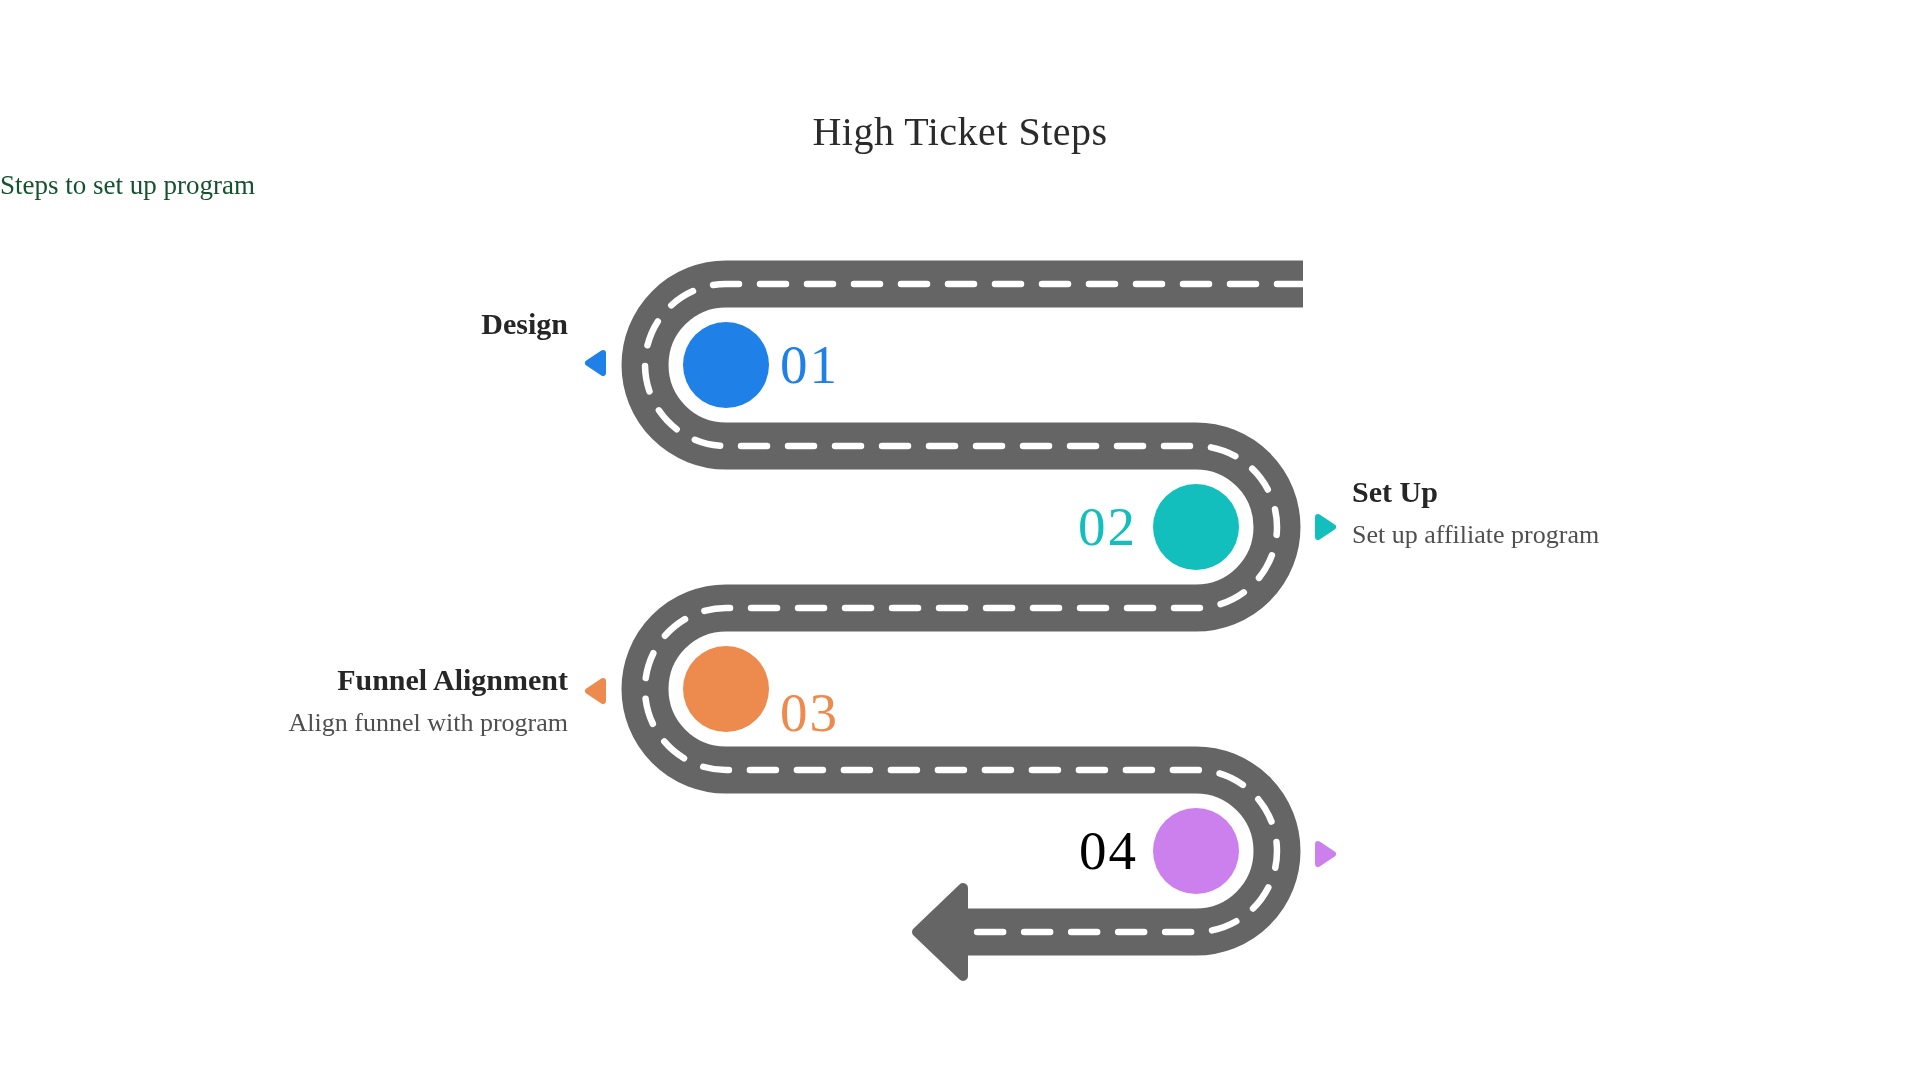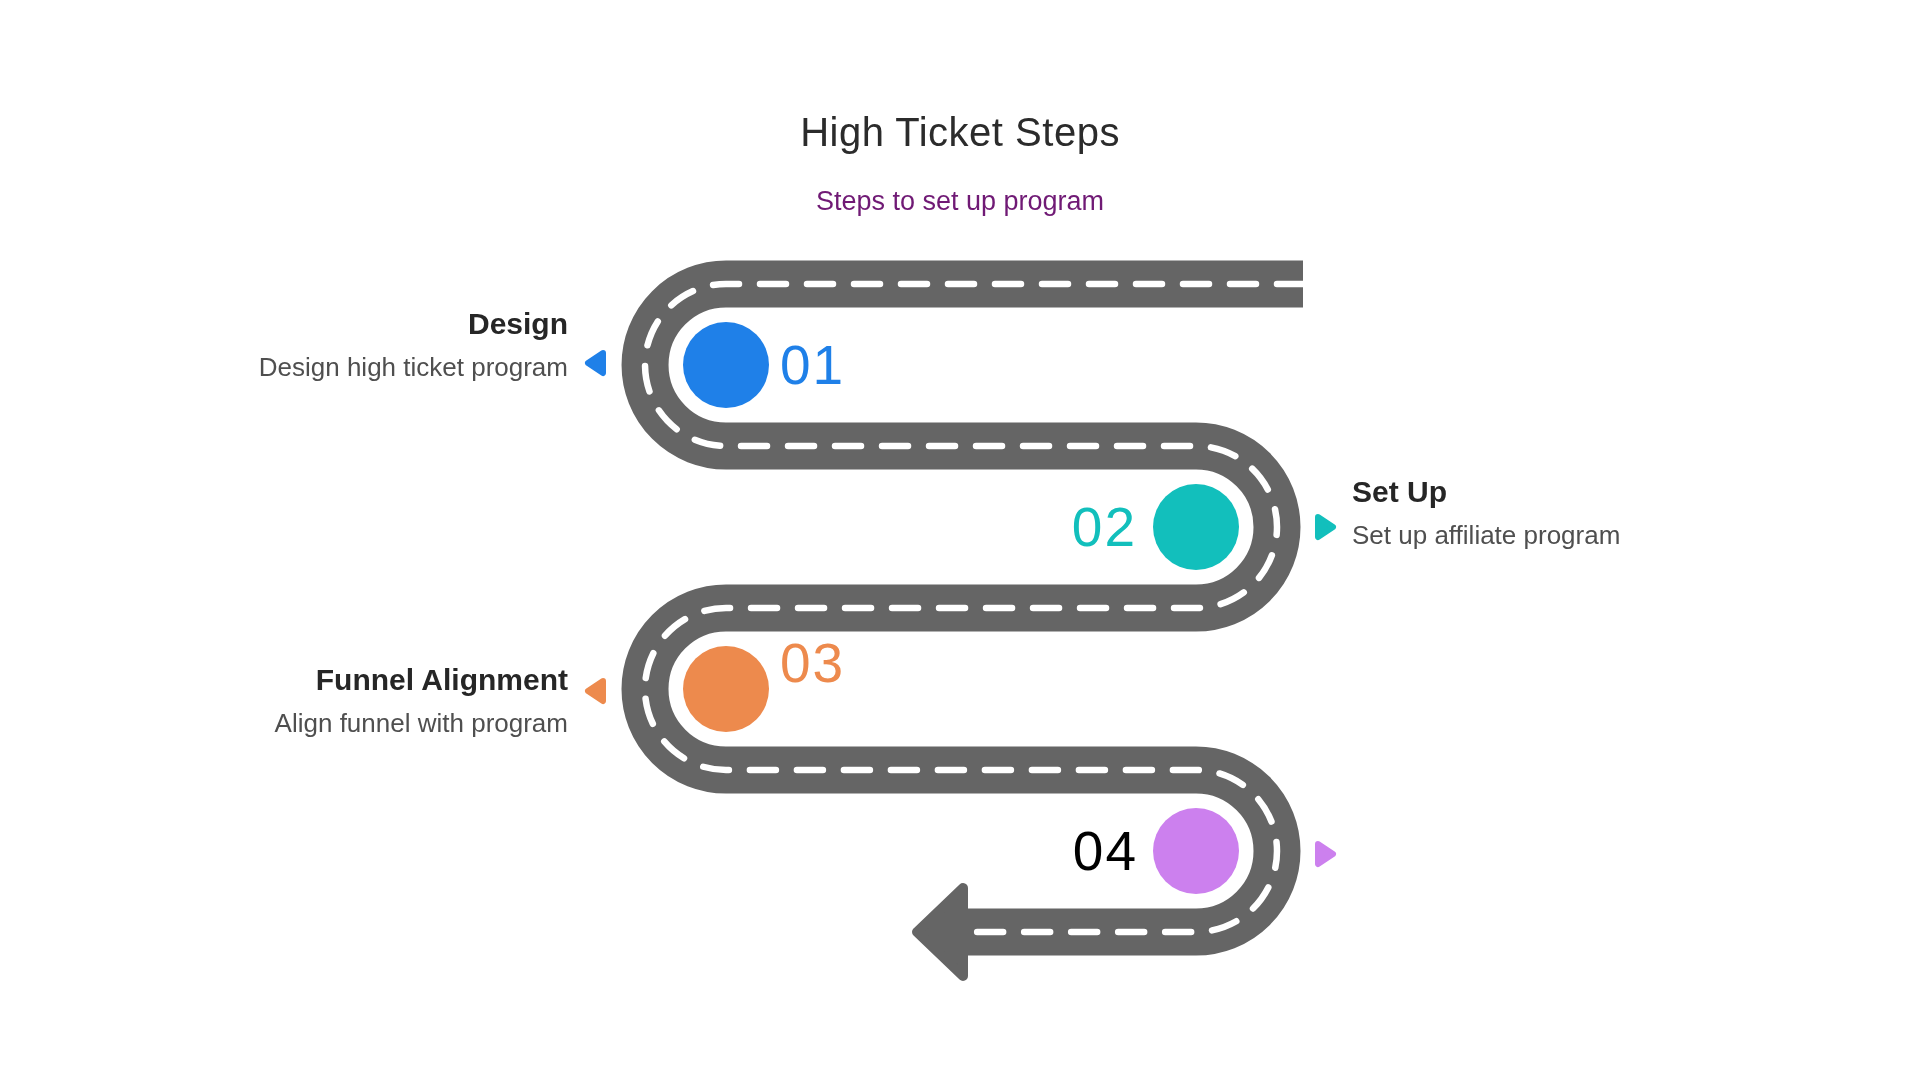--- a/index.html
+++ b/index.html
@@ -1,36 +1,35 @@
 <!DOCTYPE html>
 <html><head>
 <meta charset="utf-8">
 <style>
   html, body { margin: 0; padding: 0; background: #ffffff; }
   #canvas {
     position: relative;
     width: 1920px;
     height: 1080px;
     background: #ffffff;
-    font-family: Liberation Sans, sans-serif;
+    font-family: Liberation Serif, serif;
     overflow: hidden;
   }
   .abs { position: absolute; }
   .title {
     top: 108px; left: 0; width: 1920px;
     text-align: center;
     font-size: 40px; line-height: 48px;
     color: #2b2b2b; font-weight: 400;
     letter-spacing: 0.5px;
   }
   .subtitle {
-    top: 184px; left: 0; width: 1920px;
-    text-align: center;
+    top: 168px; left: 0; width: 1920px;
     font-size: 27px; line-height: 34px;
-    color: #701a75; font-weight: 400;
+    color: #14532d; font-weight: 400;
   }
   #road-svg { top: 0; left: 0; }
   .step-number {
     font-size: 55px;
     line-height: 76px;
     font-weight: 300;
     letter-spacing: 2px;
     white-space: nowrap;
   }
   .label-block { white-space: nowrap; }
@@ -65,26 +64,25 @@
     <path d="M917 932 L963 888 L963 976 Z" stroke-width="10" stroke-linejoin="round" fill="#656565" stroke="#656565"></path>
 
     <circle cx="726" cy="365" r="43" fill="#1f80e8"></circle>
     <circle cx="1196" cy="527" r="43" fill="#12bfbc"></circle>
     <circle cx="726" cy="689" r="43" fill="#ed8a4d"></circle>
     <circle cx="1196" cy="851" r="43" fill="#cc80ee"></circle>
   </svg>
 
   <div class="abs step-number" style="left: 780px; top: 327px; color: rgb(31, 128, 232);">01</div>
   <div class="abs step-number" style="right: 783px; top: 489px; color: rgb(18, 191, 188);">02</div>
-  <div class="abs step-number" style="left: 780px; top: 625px; color: rgb(237, 138, 77);">03</div>
+  <div class="abs step-number" style="left: 780px; top: 675px; color: rgb(237, 138, 77);">03</div>
   <div class="abs step-number" style="right: 782px; top: 813px; color: #000000;">04</div>
 
   <div class="abs label-block left" style="right:1352px; top:306px;">
     <p class="label-title">Design</p>
-    <p class="label-desc">Design high ticket program</p>
   </div>
   <svg class="abs pointer" style="left:583px; top:349px;" viewBox="0 0 24 28">
     <path d="M20 4 L5 14 L20 24 Z" stroke-width="6" stroke-linejoin="round" fill="#1f80e8" stroke="#1f80e8"></path>
   </svg>
 
   <div class="abs label-block right" style="left:1352px; top:474px;">
     <p class="label-title">Set Up</p>
     <p class="label-desc">Set up affiliate program</p>
   </div>
   <svg class="abs pointer" style="left:1314px; top:513px;" viewBox="0 0 24 28">

